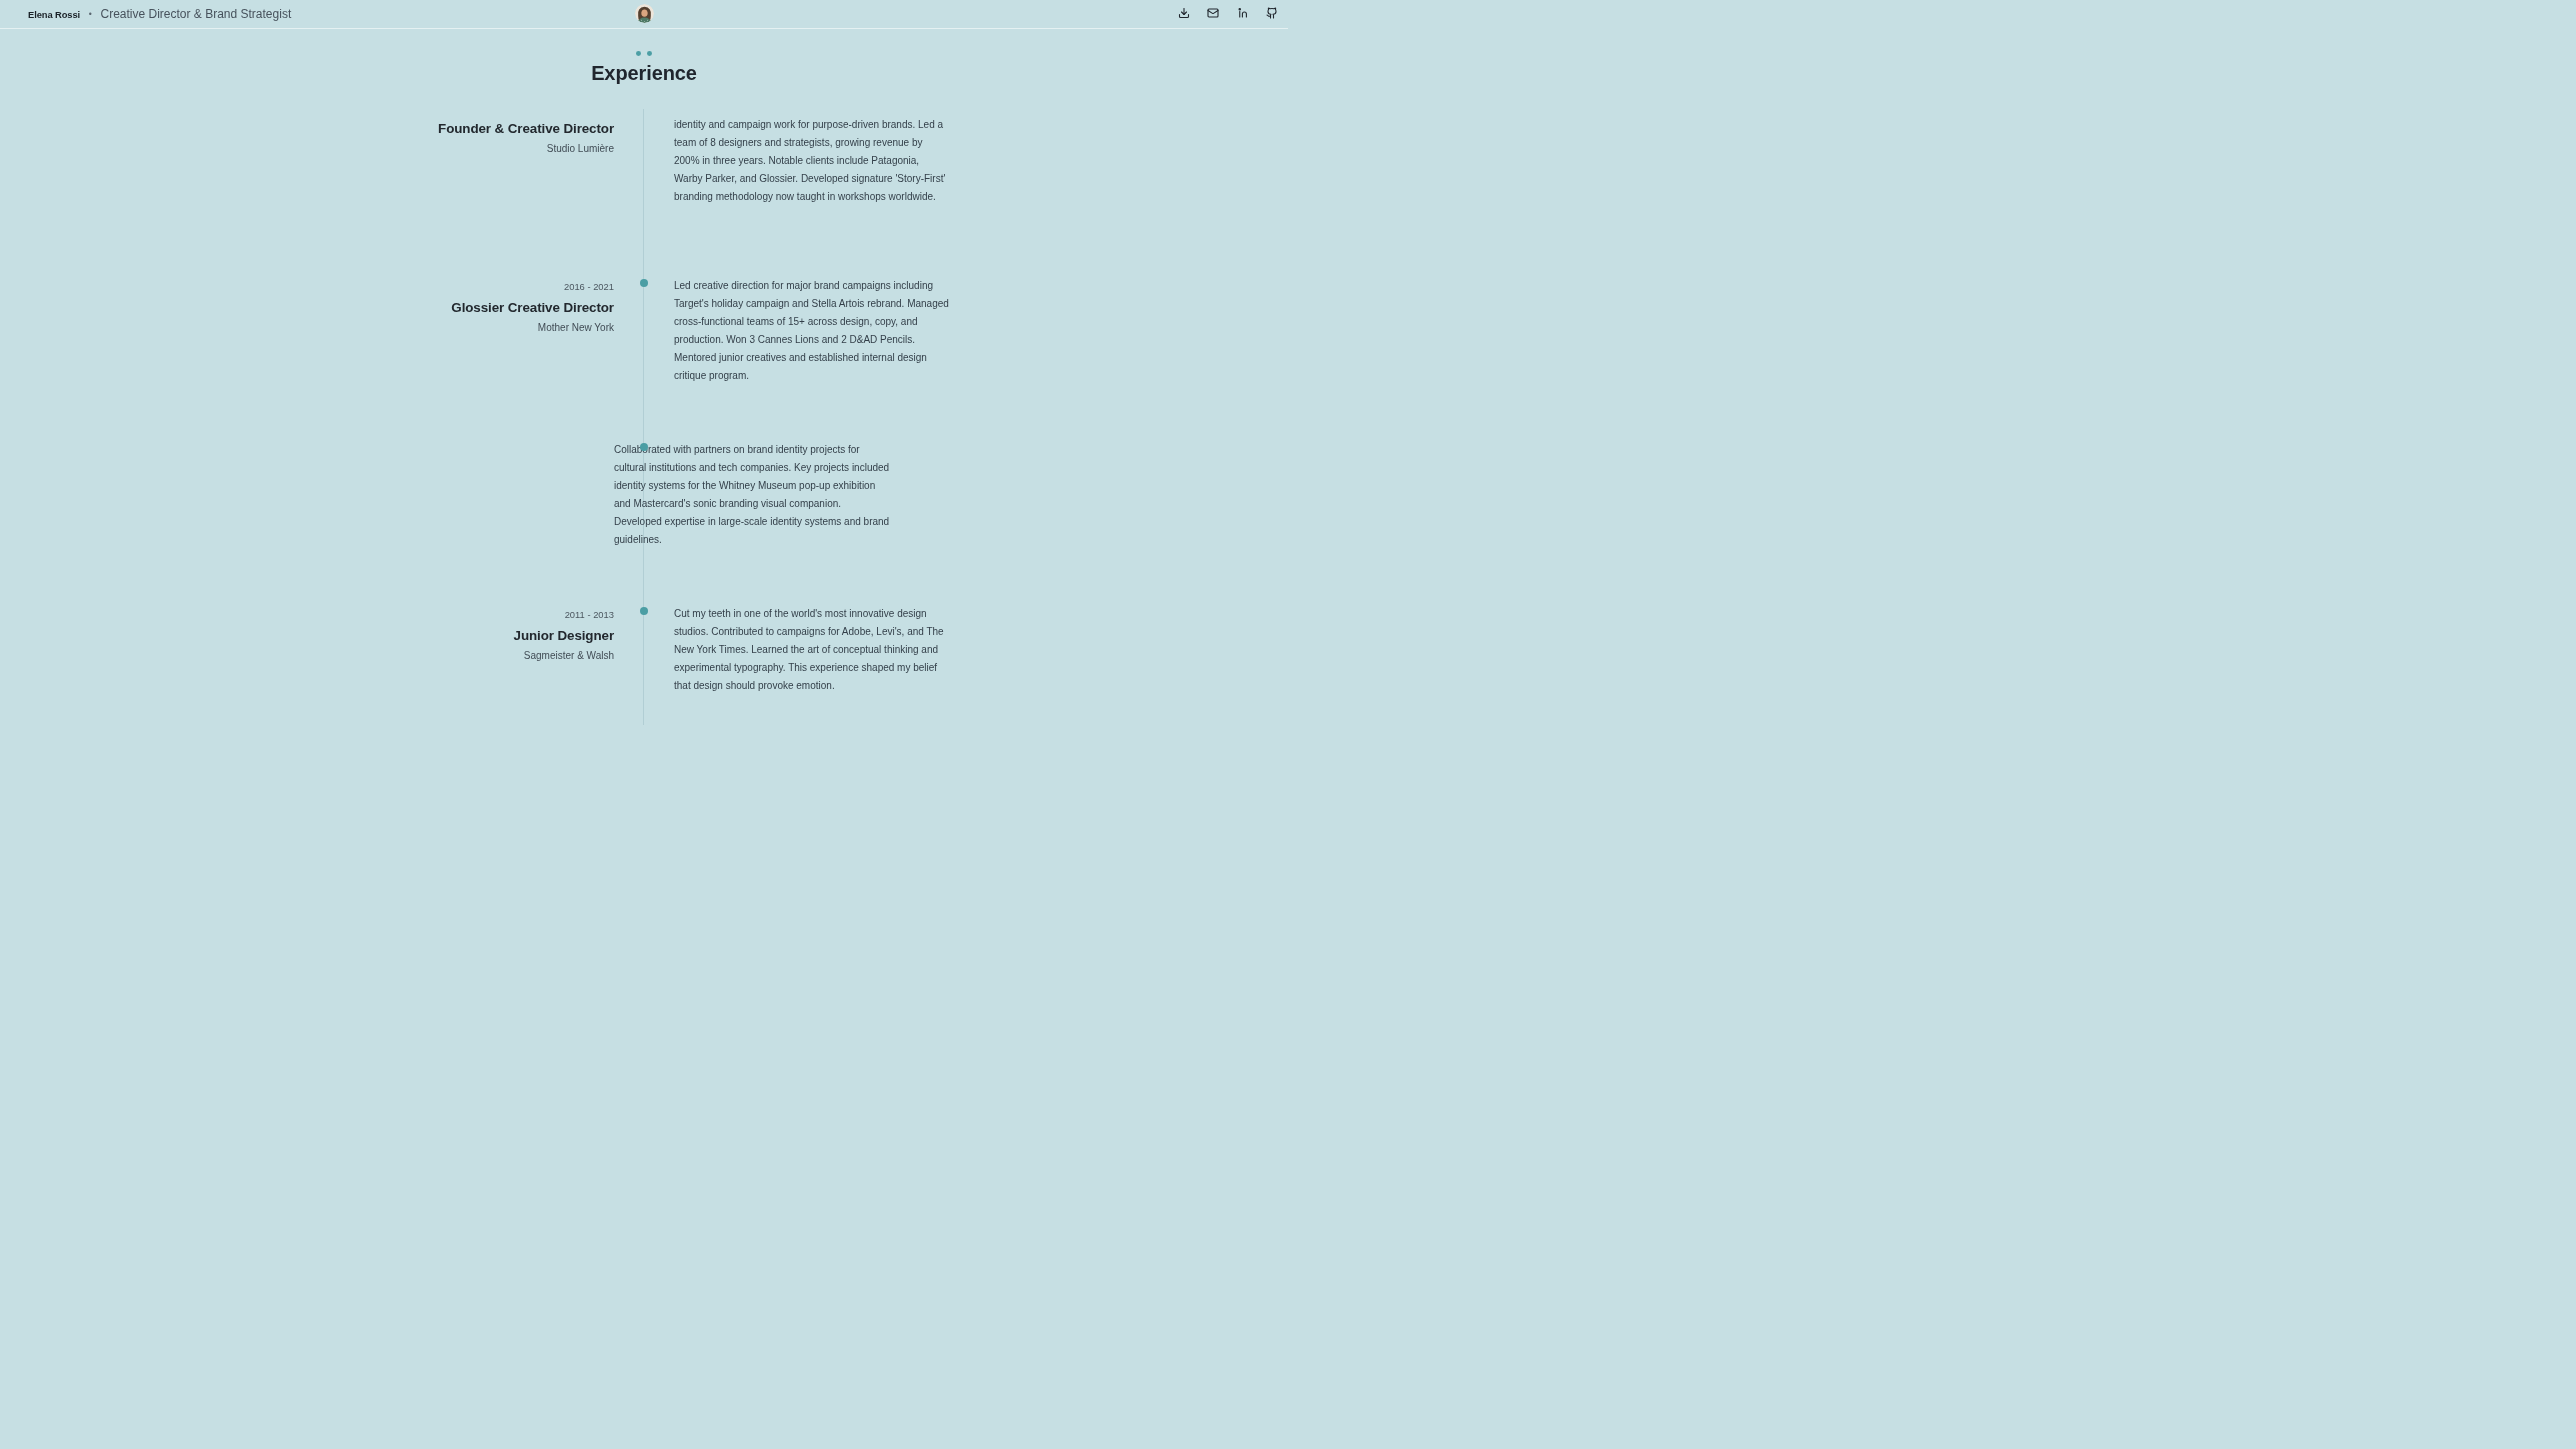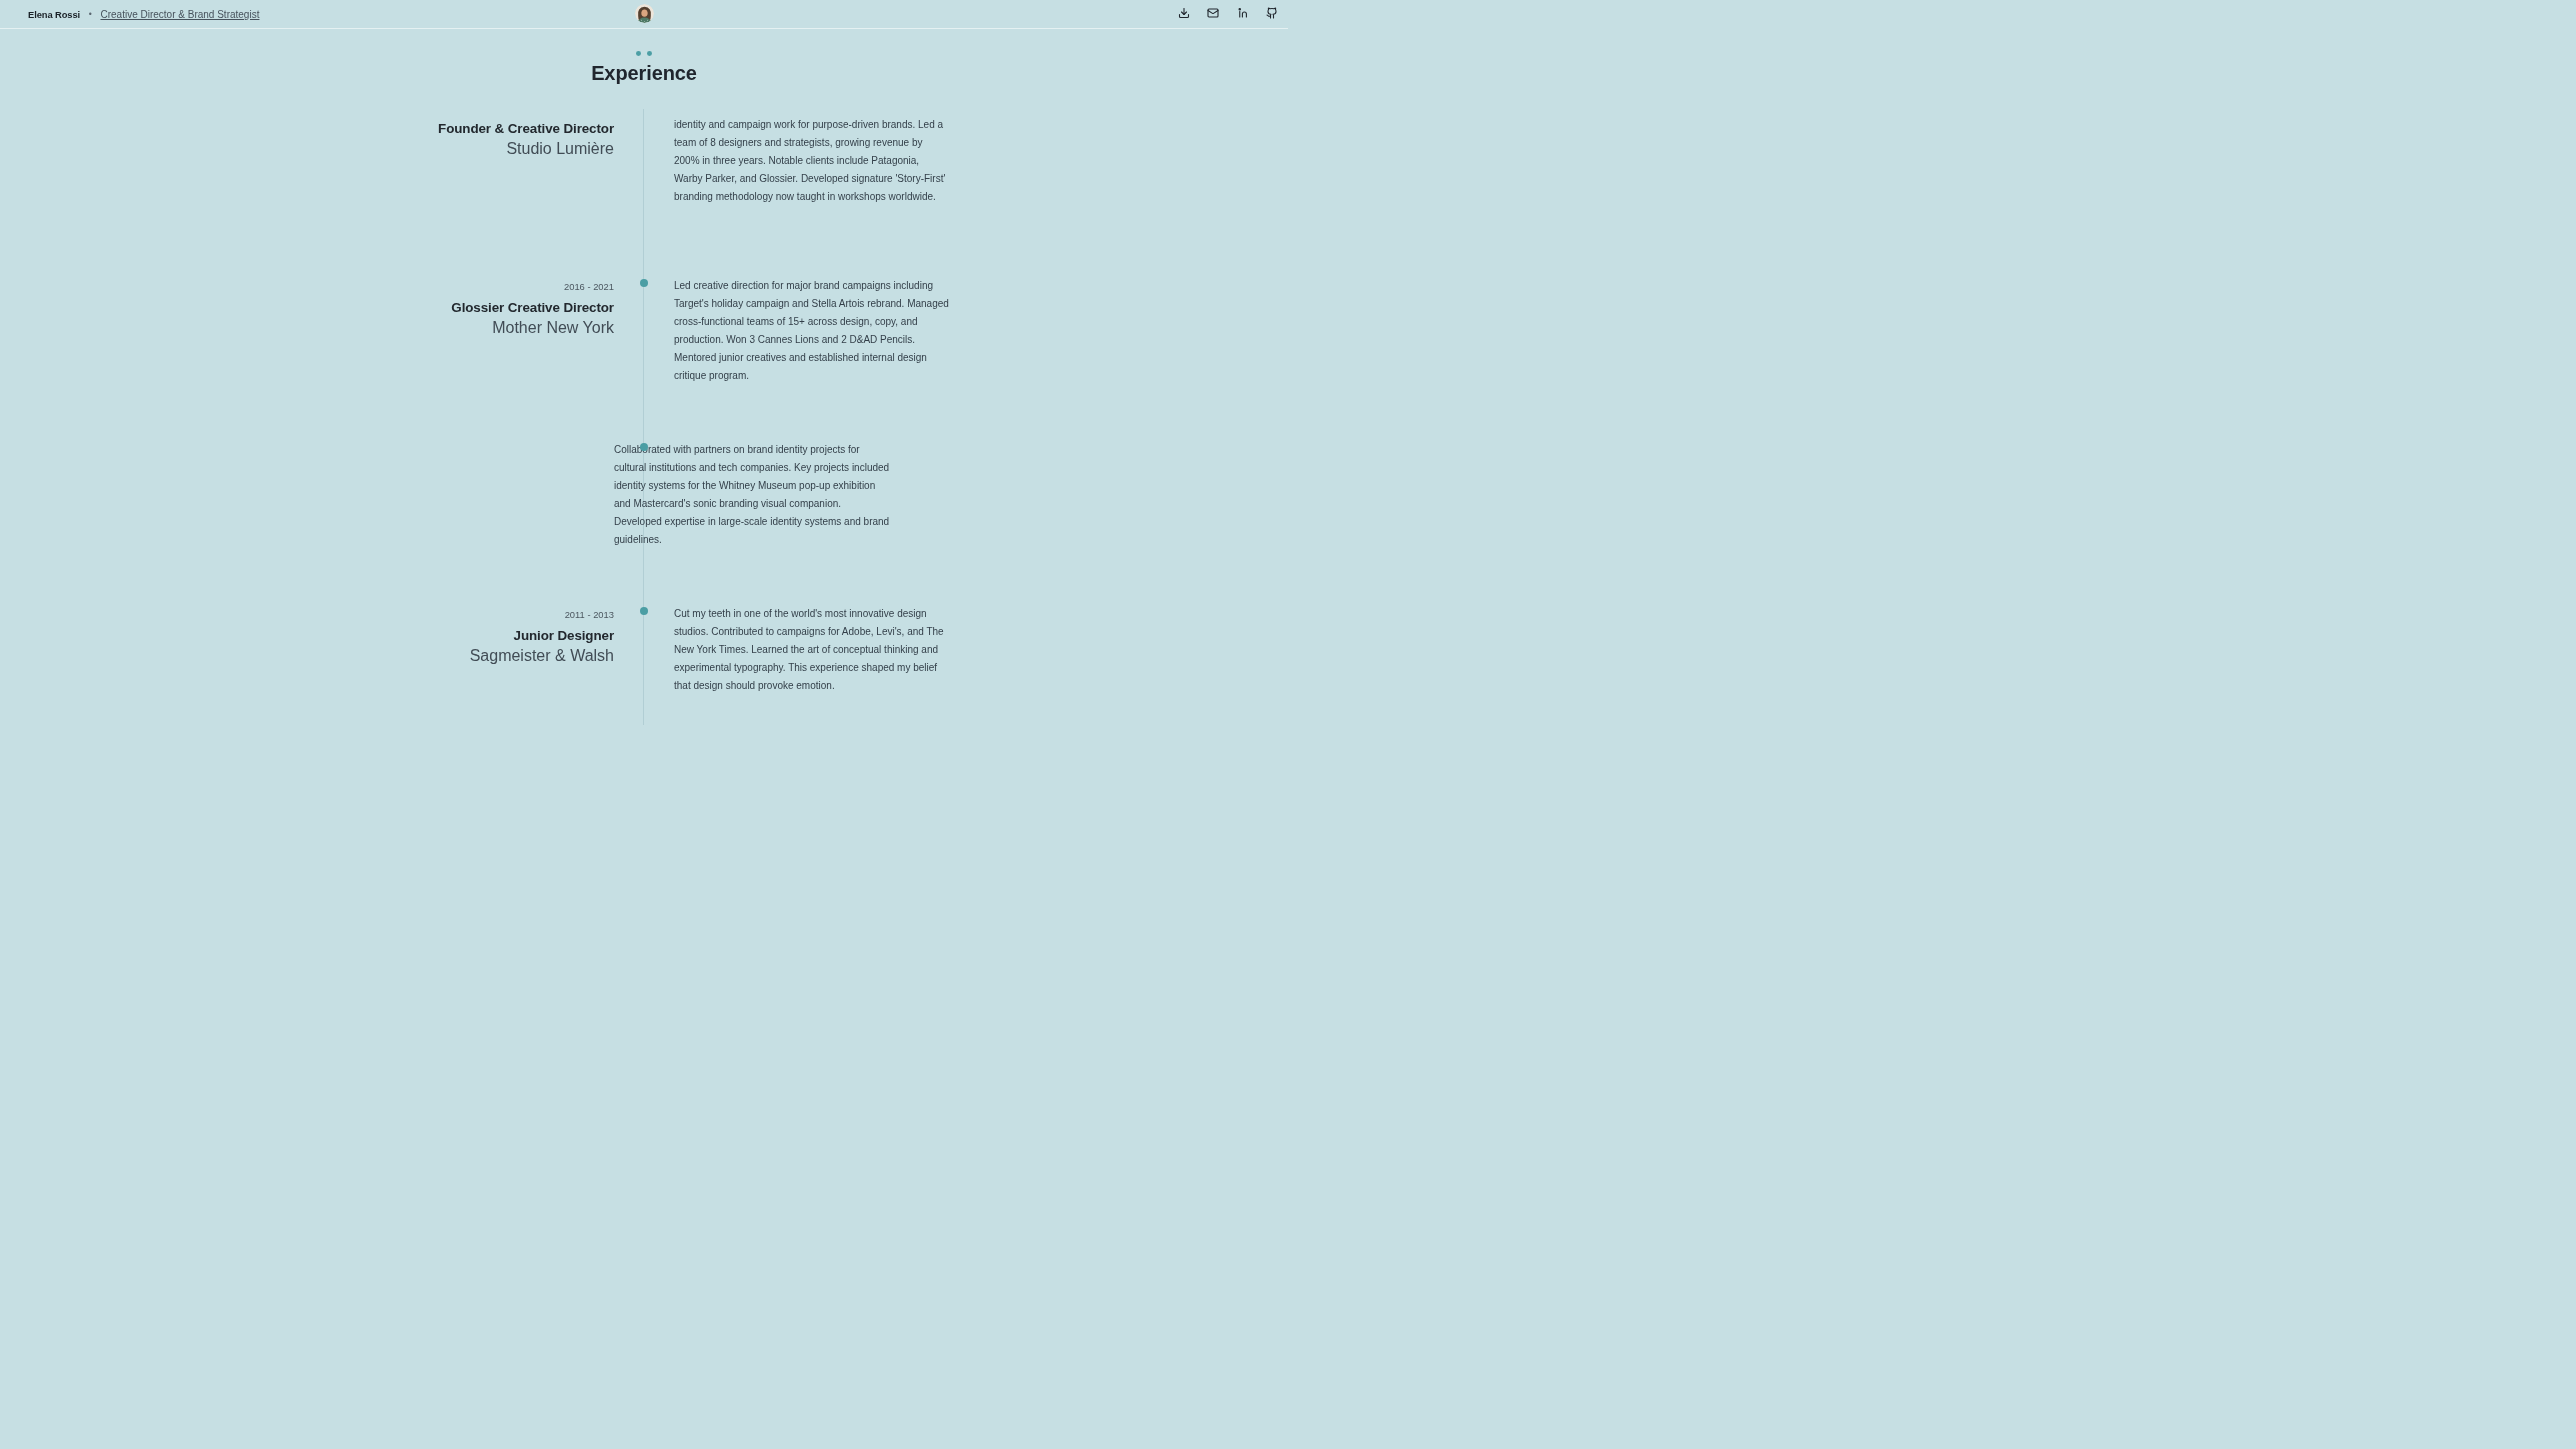--- a/index.html
+++ b/index.html
@@ -28,21 +28,21 @@
     border-bottom:0.7px solid rgba(255,255,255,0.55);
   }
   .header-left{
     display:flex;
     align-items:center;
     gap:8.7px;
     padding-left:28px;
   }
   .header-name{font-size:9.4px;font-weight:700;color:#1b2228;letter-spacing:-0.1px;}
   .header-sep{font-size:8.7px;color:#5a6670;}
-  .header-subtitle{font-size:10px;font-weight:400;color:#47525c;text-decoration:underline;}
+  .header-subtitle{font-size:12px;font-weight:400;color:#47525c;}
   .header-avatar{
     position:absolute;
     left:635px;top:4px;
     width:19px;height:19px;border-radius:50%;
     overflow:hidden;display:block;
   }
   .header-actions{
     margin-left:auto;
     display:flex;
     align-items:center;
@@ -108,21 +108,21 @@
   }
   .entry-title{
     font-size:13.4px;
     line-height:17.4px;
     font-weight:700;
     color:#22282e;
     letter-spacing:-0.1px;
     margin-bottom:5.4px;
   }
   .entry-company{
-    font-size:16px;
+    font-size:10px;
     line-height:14.8px;
     color:#414c55;
   }
   .entry-desc{
     font-size:10px;
     line-height:18px;
     color:var(--ink-body);
     margin-top:-3.4px;
     width:276px;
   }

